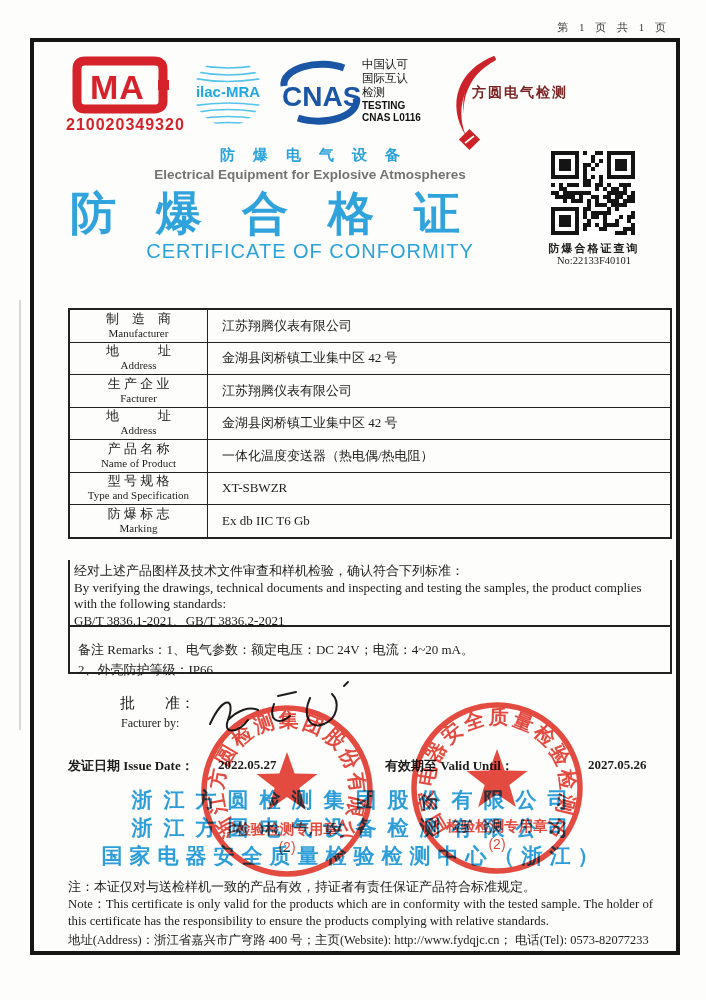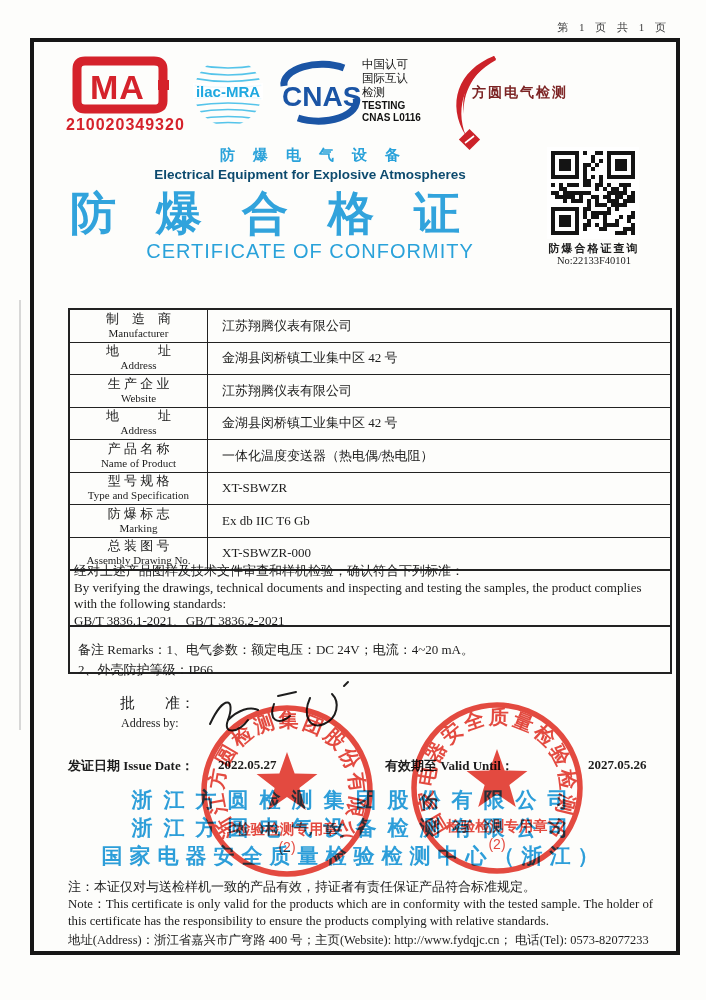--- a/index.html
+++ b/index.html
@@ -17,21 +17,21 @@
   .cnas-side{left:362px;top:57px;font-size:11.5px;line-height:14px;color:#111;
              font-family:"Liberation Sans",sans-serif;}
   .cnas-foot{left:362px;top:100px;font-size:10px;line-height:12px;font-weight:bold;color:#111;
              font-family:"Liberation Sans",sans-serif;}
   .fy-label{left:472px;top:84px;font-size:14px;font-weight:bold;color:#7c2424;letter-spacing:2px;}
 
   
   .cn-band{left:30px;top:146px;width:560px;text-align:center;font-family:"Liberation Sans",sans-serif;
            font-weight:bold;font-size:15px;color:#2aa2da;letter-spacing:18px;text-indent:18px;}
   .en-band{left:30px;top:167px;width:560px;text-align:center;font-family:"Liberation Sans",sans-serif;
-           font-weight:bold;font-size:13.5px;color:#0c4a6e;}
+           font-weight:bold;font-size:13.5px;color:#737373;}
   .title-cn{left:30px;top:183px;width:468px;text-align:center;font-family:"Liberation Sans",sans-serif;
             font-weight:bold;font-size:46px;color:#31a3dc;letter-spacing:40px;text-indent:40px;white-space:nowrap;}
   .title-en{left:30px;top:240px;width:560px;text-align:center;font-family:"Liberation Sans",sans-serif;
             font-size:20px;color:#2aa2da;letter-spacing:1px;}
   .qr-wrap{left:547px;top:147px;}
   .qr-caption{left:540px;top:241px;width:108px;text-align:center;font-size:11px;font-weight:bold;letter-spacing:2px;}
   .qr-no{left:540px;top:255px;width:108px;text-align:center;font-size:10.5px;}
 
   
   .cert-line{left:68px;top:281px;width:604px;font-size:13.5px;font-weight:600;}
@@ -386,21 +386,21 @@
     <div class="t-row">
       <div class="t-label">
         <div class="cn">地　　　址</div>
         <div class="en">Address</div>
       </div>
       <div class="t-value">金湖县闵桥镇工业集中区 42 号</div>
     </div>
     <div class="t-row">
       <div class="t-label">
         <div class="cn">生 产 企 业</div>
-        <div class="en">Website</div>
+        <div class="en">Facturer</div>
       </div>
       <div class="t-value">江苏翔腾仪表有限公司</div>
     </div>
     <div class="t-row">
       <div class="t-label">
         <div class="cn">地　　　址</div>
         <div class="en">Address</div>
       </div>
       <div class="t-value">金湖县闵桥镇工业集中区 42 号</div>
     </div>
@@ -417,43 +417,36 @@
         <div class="en">Type and Specification</div>
       </div>
       <div class="t-value">XT-SBWZR</div>
     </div>
     <div class="t-row">
       <div class="t-label">
         <div class="cn">防 爆 标 志</div>
         <div class="en">Marking</div>
       </div>
       <div class="t-value">Ex db IIC T6 Gb</div>
-    </div>
-    <div class="t-row">
-      <div class="t-label">
-        <div class="cn">总 装 图 号</div>
-        <div class="en">Assembly Drawing No.</div>
-      </div>
-      <div class="t-value">XT-SBWZR-000</div>
     </div>
   </div>
 
   <div class="abs stm-box">
     <div>经对上述产品图样及技术文件审查和样机检验，确认符合下列标准：</div>
     <div>By verifying the drawings, technical documents and inspecting and testing the samples, the product complies with the following standards:</div>
     <div>GB/T 3836.1-2021、GB/T 3836.2-2021</div>
   </div>
 
   <div class="abs rmk-box">
     <div>备注 Remarks：1、电气参数：额定电压：DC 24V；电流：4~20 mA。</div>
     <div>2、外壳防护等级：IP66</div>
   </div>
 
   <div class="abs appr-cn">批　　准：</div>
-  <div class="abs appr-en">Address by:</div>
+  <div class="abs appr-en">Facturer by:</div>
   <svg class="abs signature" width="170" height="70" viewBox="0 0 170 70">
     <g fill="none" stroke="#1d1d1d" stroke-width="2" stroke-linecap="round">
       <path d="M12,48 C26,18 38,22 30,44 C24,60 42,56 50,44"></path>
       <path d="M30,44 C40,34 52,30 60,34"></path>
       <path d="M76,28 C70,44 80,50 92,40 M80,20 L98,16"></path>
       <path d="M112,22 C104,40 112,54 126,48 C140,42 142,26 134,18"></path>
       <path d="M146,10 L150,6"></path>
     </g>
   </svg>
 

